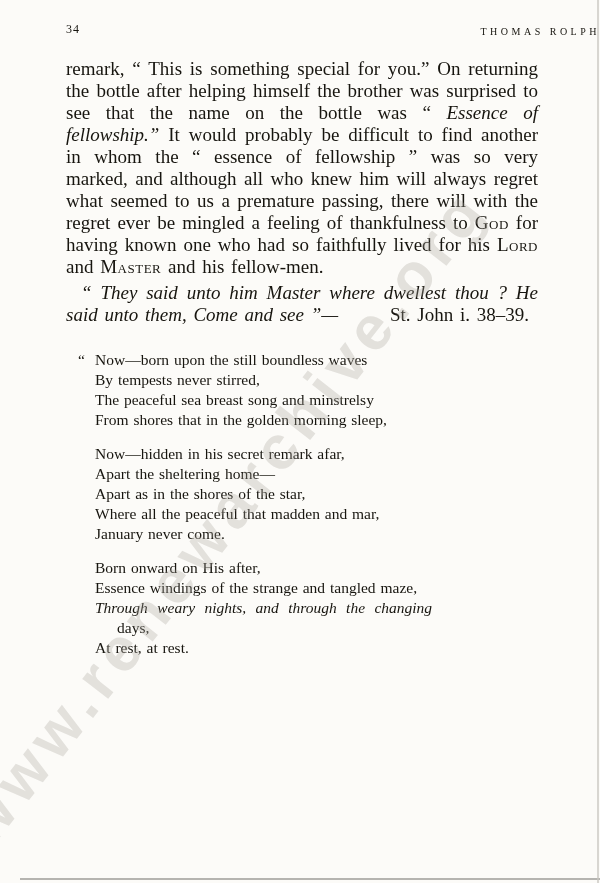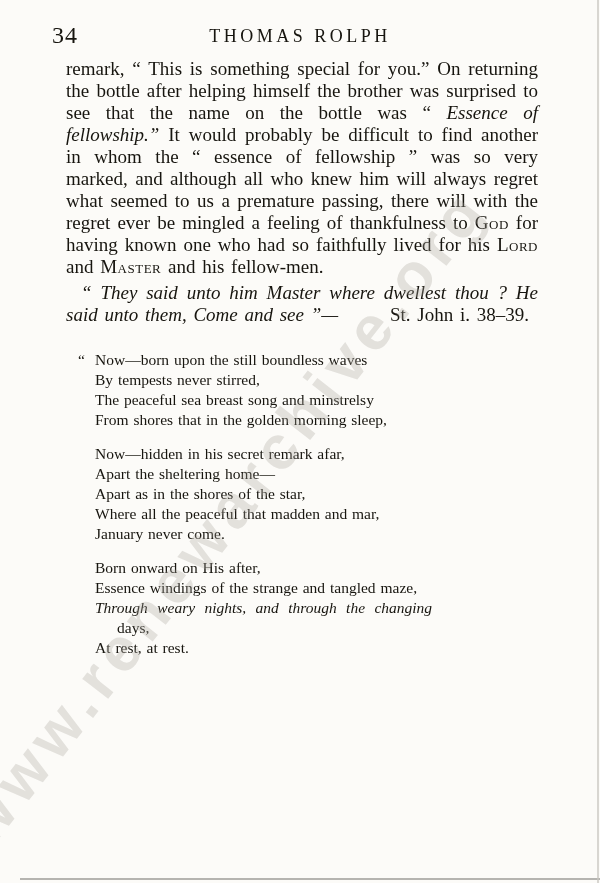--- a/index.html
+++ b/index.html
@@ -55,29 +55,29 @@
     pointer-events: none;
   }
   .running-head {
     position: relative;
     height: 46px;
     padding-top: 24px;
     box-sizing: border-box;
   }
   .page-num {
     position: absolute;
-    left: 52px;
+    left: 66px;
     top: 22px;
-    font-size: 24px;
+    font-size: 12px;
     letter-spacing: 1px;
   }
   .head-title {
     display: block;
-    text-align: center;
-    font-size: 18px;
+    text-align: right;
+    font-size: 10px;
     letter-spacing: 3.5px;
     padding-top: 2px;
   }
   .text-block {
     padding: 12px 62px 0 66px;
   }
   .body-para {
     margin: 0;
     font-size: 19px;
     line-height: 22px;

